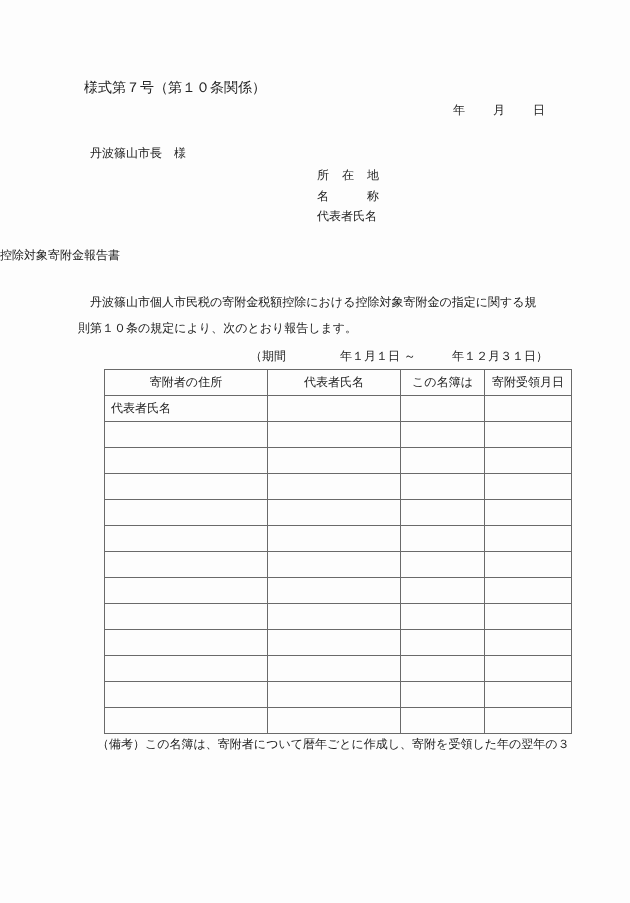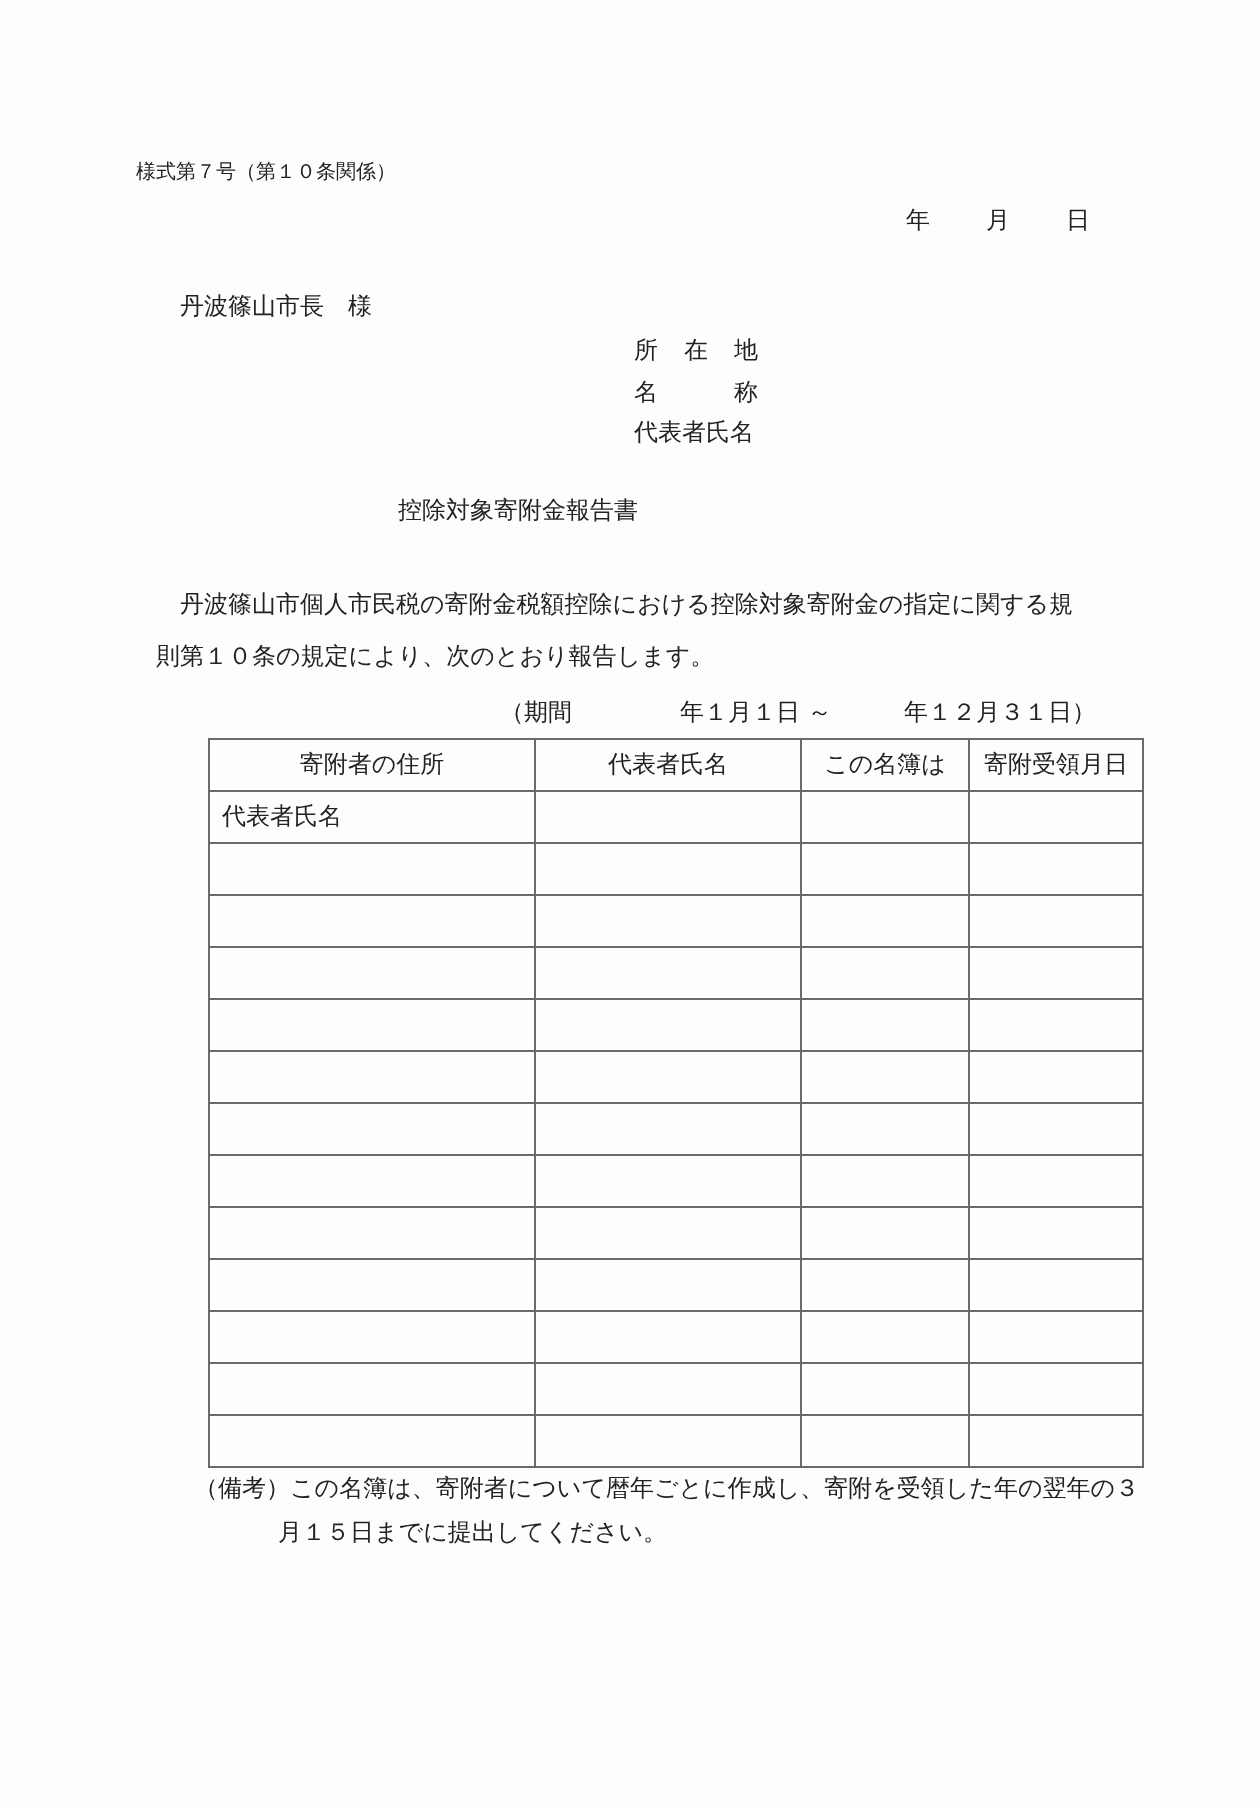--- a/index.html
+++ b/index.html
@@ -2,28 +2,28 @@
 <html><head>
   <meta charset="utf-8">
   <style>
     html, body { margin: 0; padding: 0; }
     body {
       width: 630px; height: 903px; background: #fdfdfd; color: #222;
       font-family: "DejaVu Serif", "Liberation Serif", serif;
       font-size: 12px; position: relative; overflow: hidden;
     }
     .abs { position: absolute; white-space: nowrap; }
-    #form-no { left: 68px; top: 79px; font-size: 10px; }
+    #form-no { left: 84px; top: 79px; font-size: 14px; }
     #date-line { left: 453px; top: 102px; }
     #date-line span { display: inline-block; }
     #addressee { left: 90px; top: 145px; }
     #sender { left: 317px; top: 165px; }
     #sender div { height: 20.5px; line-height: 20px; }
     .spread { display: flex; justify-content: space-between; width: 62px; }
-    #title { left: 0; width: 518px; text-align: center; top: 247px; }
+    #title { left: 0; width: 518px; top: 247px; }
     #body-text { left: 78px; top: 289px; width: 470px; white-space: normal; line-height: 26px; }
     #period { left: 250px; top: 348px; }
     #period span { display: inline-block; }
     table {
       position: absolute; left: 78px; top: 369px; width: 467px;
       border-collapse: collapse; table-layout: fixed; margin-left: 26px;
     }
     td, th {
       border: 1px solid #6a6a6a; height: 25px; padding: 0 6px;
       font-weight: normal; font-size: 12px;
@@ -156,14 +156,13 @@
         <td></td>
         <td></td>
         <td></td>
         <td></td>
       </tr>
     </tbody>
 </table>
 
 <div class="abs" id="note">
   <div>（備考）この名簿は、寄附者について暦年ごとに作成し、寄附を受領した年の翌年の３</div>
-  <div class="l2">月１５日までに提出してください。</div>
 </div>
 
 </body></html>

